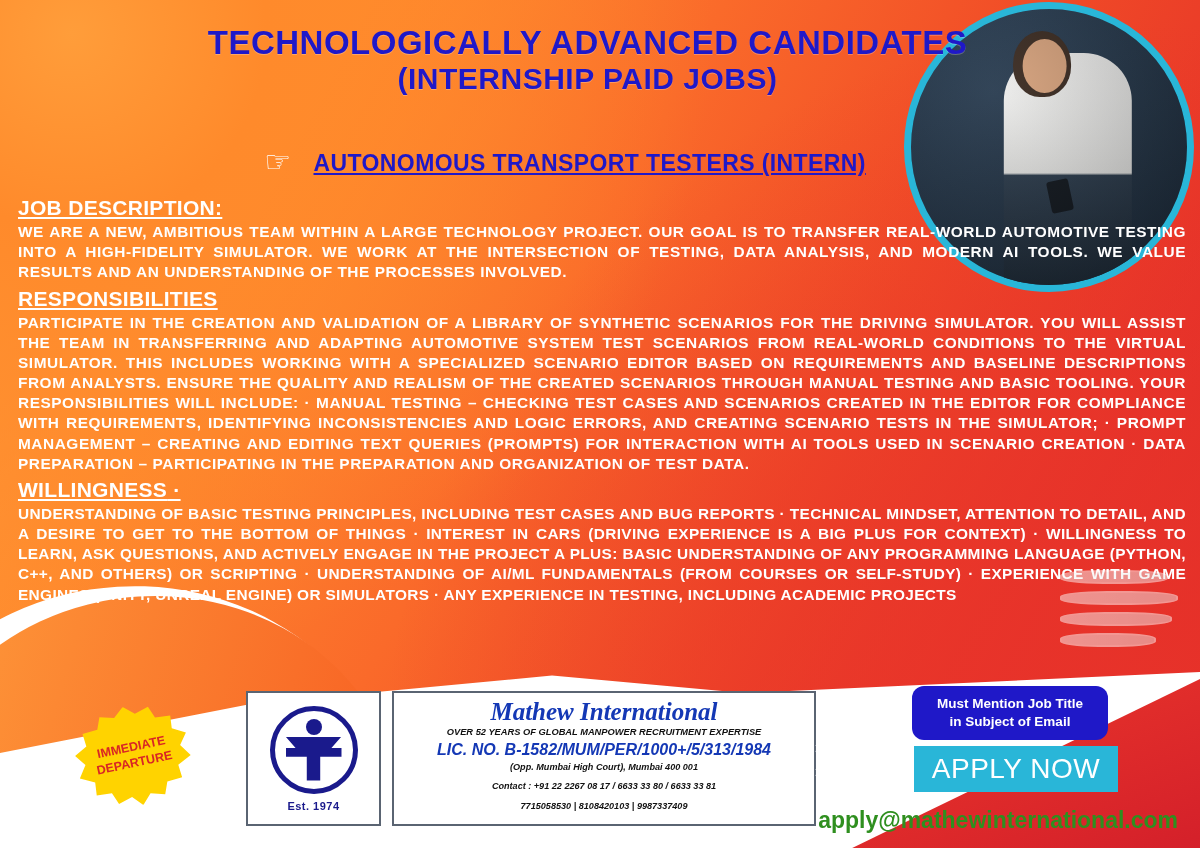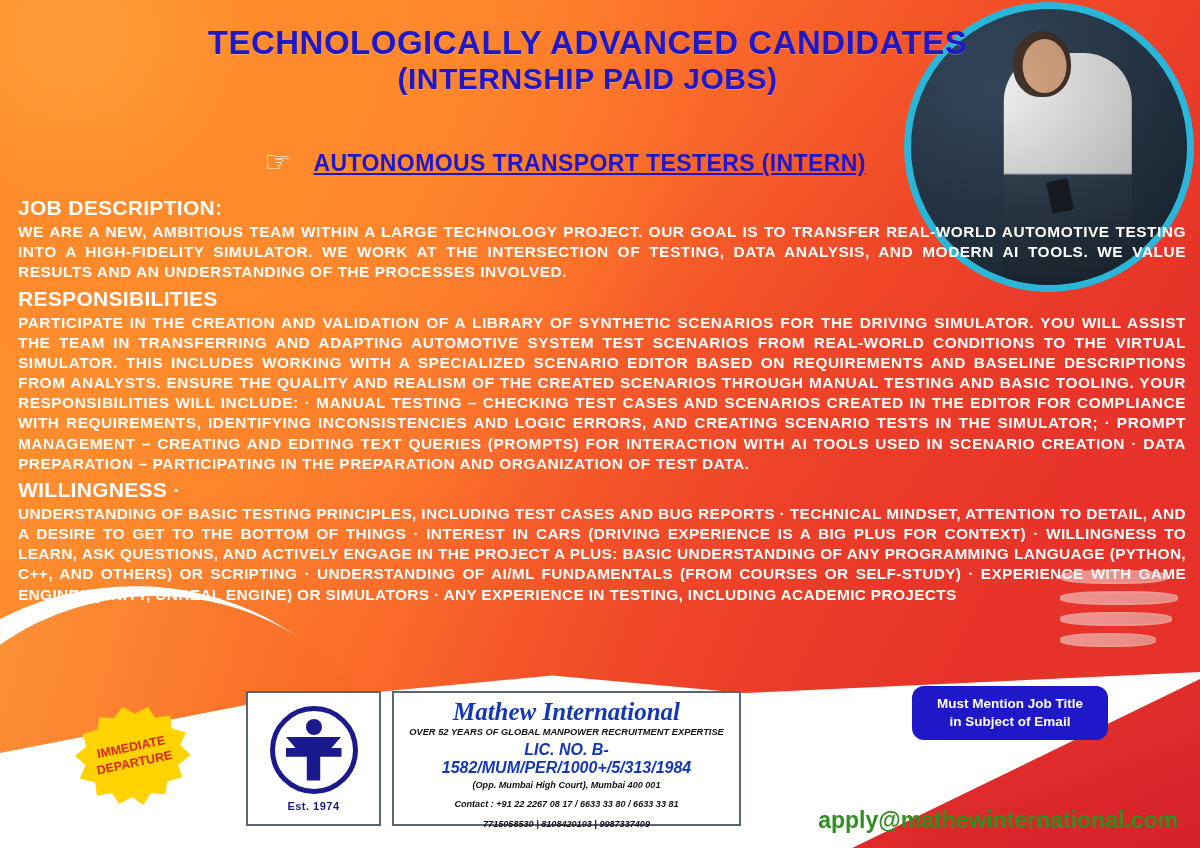--- a/index.html
+++ b/index.html
@@ -119,21 +119,21 @@
   }
   .subhead {
     display:inline-block; vertical-align:middle;
     color:#1f18c8; font-weight:bold; font-size:23px;
     text-decoration:underline; letter-spacing:.4px;
   }
 
   .body-wrap { position:absolute; left:18px; top:196px; width:1168px; color:#ffffff; }
   .sec-title {
     font-weight:bold; font-size:21px; color:#ffffff;
-    letter-spacing:.3px;
+    text-decoration:underline; letter-spacing:.3px;
     margin:0 0 2px 0;
   }
   .sec-title.inline-dot::after { content:" ·"; text-decoration:none; }
   .para {
     font-size:15.4px; font-weight:bold; line-height:1.31;
     text-align:justify; letter-spacing:.55px;
     margin:0 0 4px 0;
   }
   .para.wide { letter-spacing:.35px; }
 
@@ -166,21 +166,21 @@
   }
   .logo-mark::after {
     content:""; position:absolute; left:50%; top:26px; width:56px; height:44px;
     background:#1a1a8c; transform:translateX(-50%);
     clip-path:polygon(0% 0%,100% 0%,82% 26%,100% 26%,100% 46%,62% 46%,62% 100%,38% 100%,38% 46%,0% 46%,0% 26%,18% 26%);
   }
   .logo-est { font-size:11px; font-weight:bold; color:#1a1a8c; margin-top:6px; letter-spacing:.5px; }
 
   .company-card {
     position:absolute; left:392px; bottom:22px;
-    width:349px; height:135px;
+    width:424px; height:135px;
     background:#ffffff; border:2px solid #5a6472;
     padding:6px 8px 4px; text-align:center;
   }
   .company-name {
     font-family:"Liberation Serif", serif;
     font-style:italic; font-weight:bold; color:#1438b5;
     font-size:25px; line-height:1.05; margin-bottom:1px;
   }
   .company-sub { font-size:9.3px; font-weight:bold; font-style:italic; color:#111; line-height:1.35; }
   .company-lic { font-size:16px; font-weight:bold; font-style:italic; color:#1438b5; margin-top:2px; }
@@ -281,16 +281,17 @@
   <div class="xmarks">
     <div>×  ×  ×  ×</div>
     <div>×  ×  ×  ×</div>
   </div>
 
   <div class="must-mention">
     <div>Must Mention Job Title</div>
     <div>in Subject of Email</div>
   </div>
 
+  <div class="apply-now">APPLY NOW</div>
 
   <div class="email">apply@mathewinternational.com</div>
 
 </div>
 
 </body></html>

